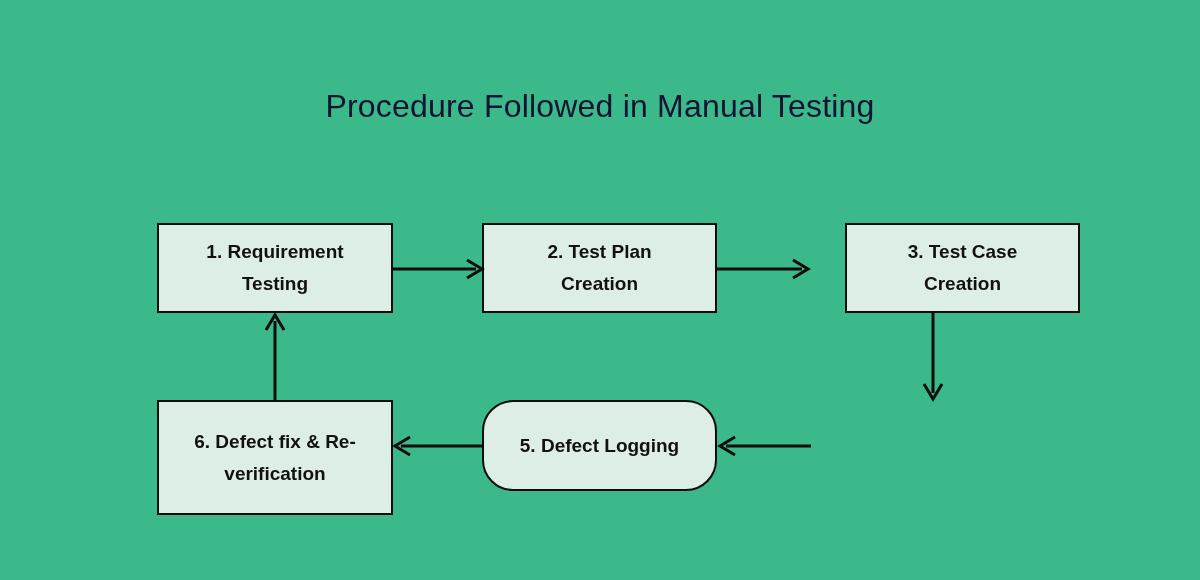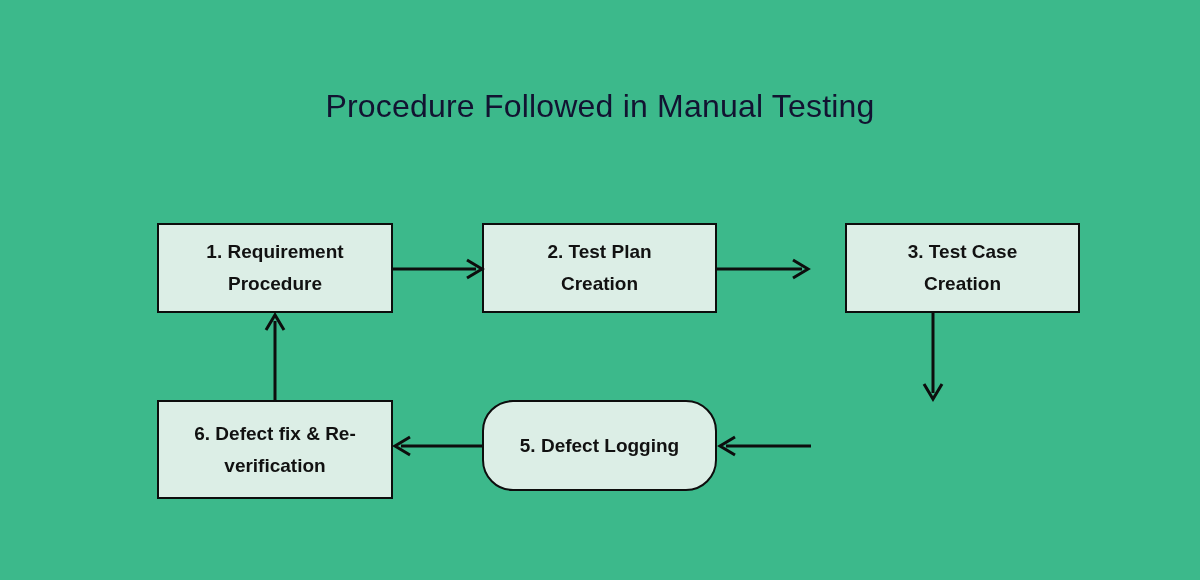--- a/index.html
+++ b/index.html
@@ -48,38 +48,38 @@
   }
   .node-label {
     display: block;
     width: 100%;
   }
   
   #node-1 { left: 157px; top: 223px; width: 236px; height: 90px; }
   #node-2 { left: 482px; top: 223px; width: 235px; height: 90px; }
   #node-3 { left: 808px; top: 223px; width: 235px; height: 90px; margin-left: 37px; }
   
-  #node-6 { left: 157px; top: 400px; width: 236px; height: 99px; }
+  #node-6 { left: 157px; top: 400px; width: 236px; height: 115px; }
   #node-5 { left: 482px; top: 400px; width: 235px; height: 91px; border-radius: 31px; }
   #node-4 { left: 808px; top: 400px; width: 235px; height: 91px; }
 
   .edge {
     position: absolute;
   }
   .edge svg { display: block; overflow: visible; }
 </style>
 </head>
 <body>
 
 <div id="canvas">
 
   <div id="diagram-title">Procedure Followed in Manual Testing</div>
 
   <div class="node" id="node-1">
-    <span class="node-label"><span>1. Requirement</span><br><span>Procedure</span></span>
+    <span class="node-label"><span>1. Requirement</span><br><span>Testing</span></span>
   </div>
 
   <div class="node" id="node-2">
     <span class="node-label"><span>2. Test Plan</span><br><span>Creation</span></span>
   </div>
 
   <div class="node" id="node-3">
     <span class="node-label"><span>3. Test Case</span><br><span>Creation</span></span>
   </div>
 

